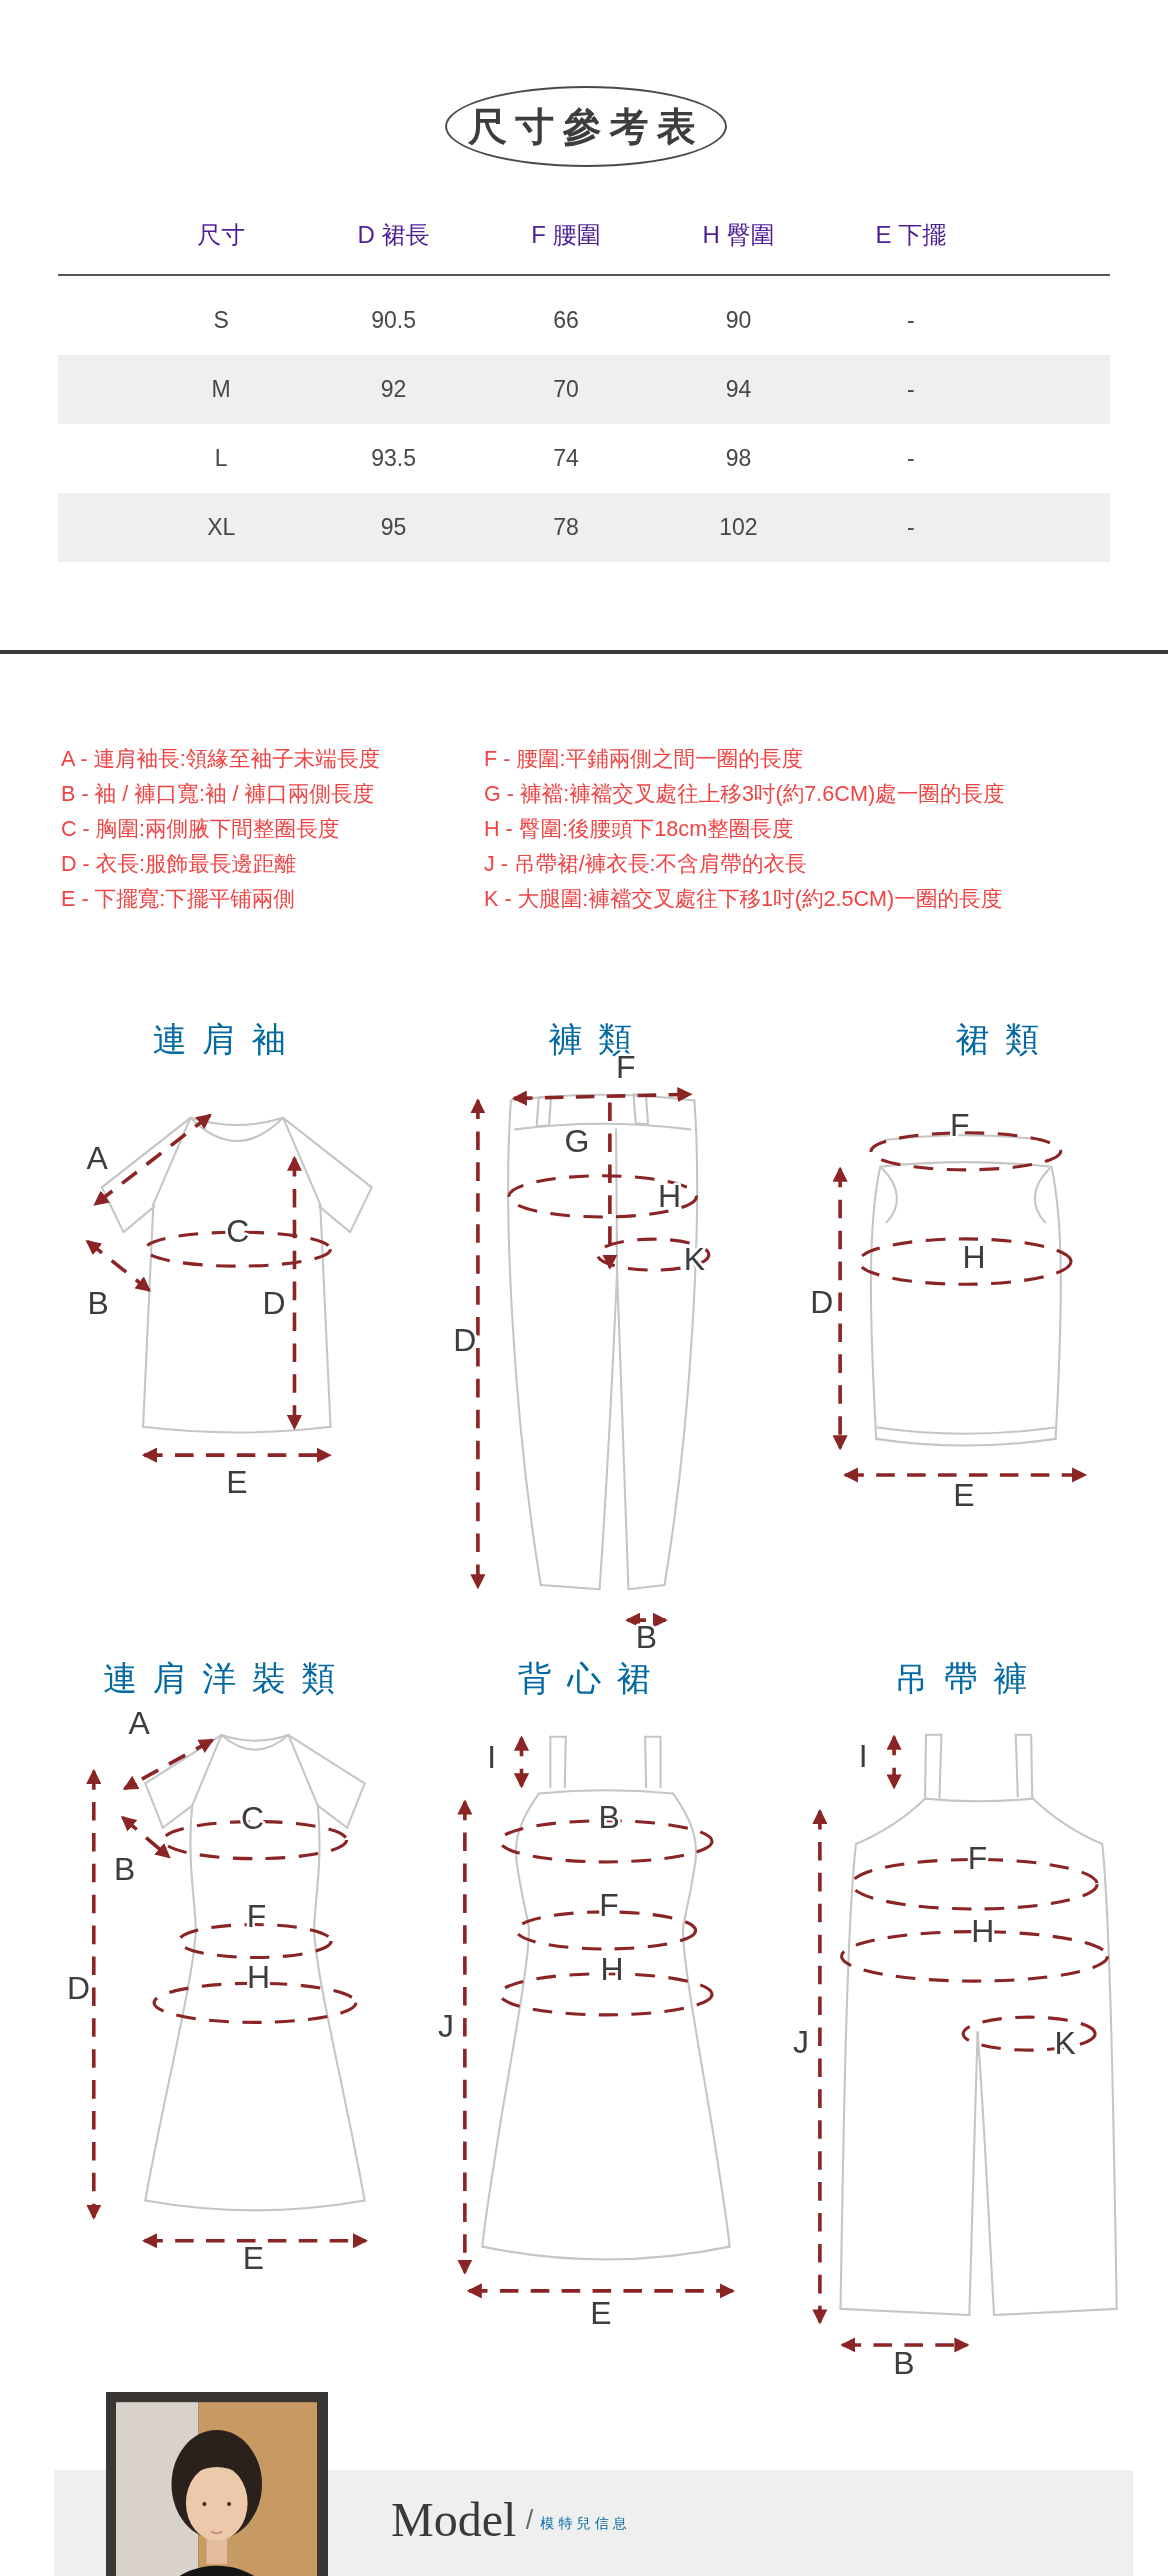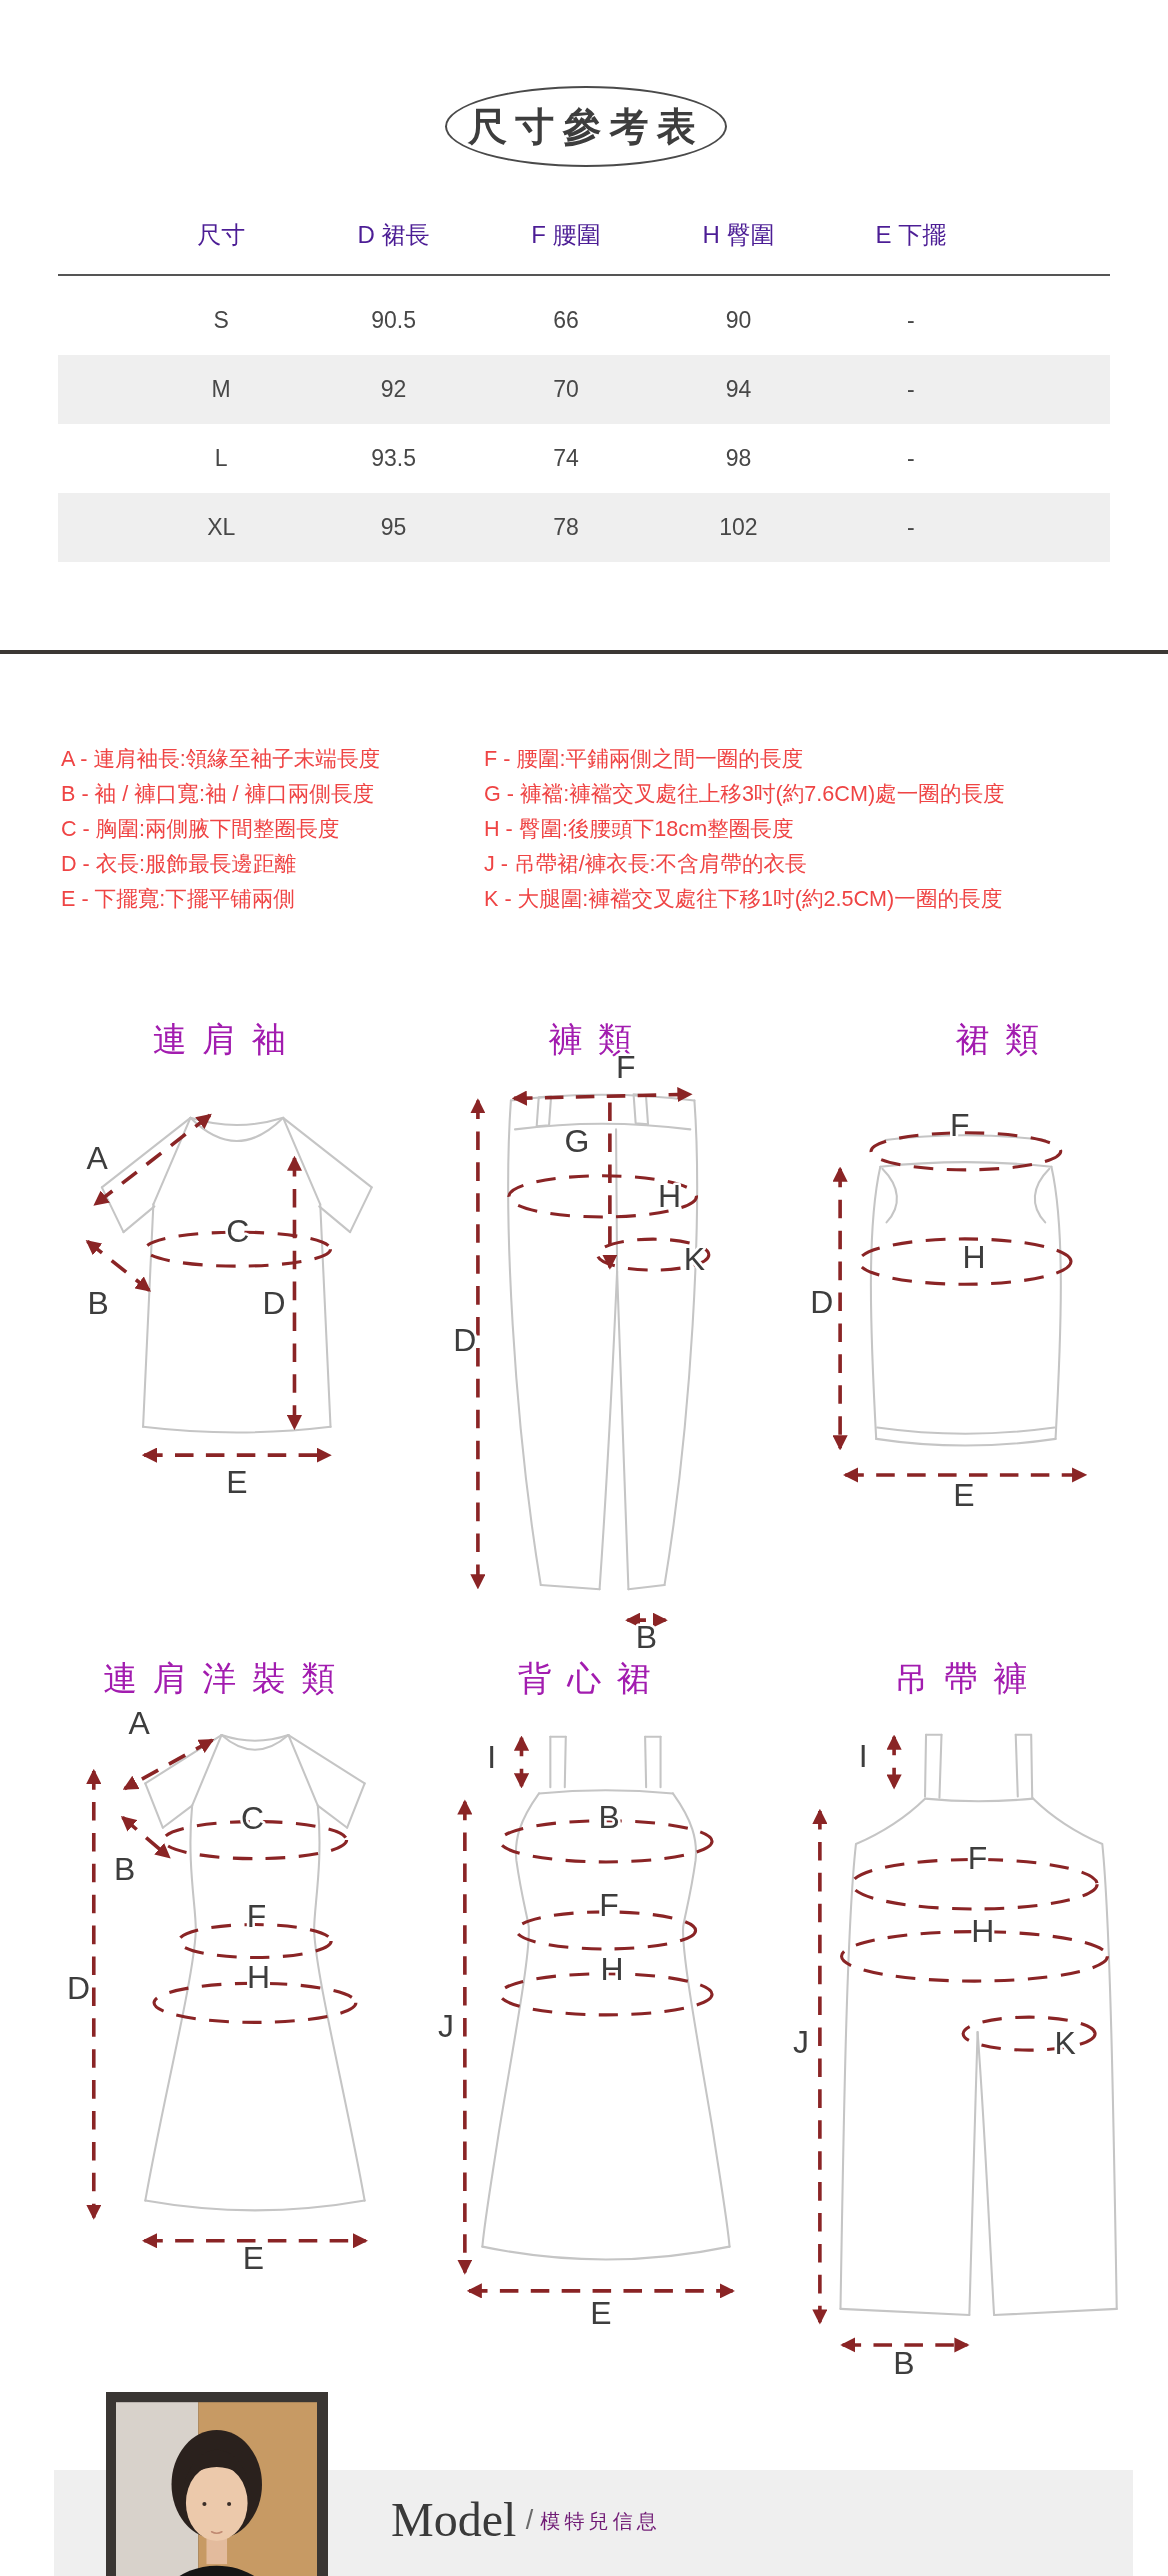--- a/index.html
+++ b/index.html
@@ -26,36 +26,36 @@
   .banner span{color:#ffffff;font-size:18.5px;letter-spacing:1px;}
   .separator{left:0;top:650px;width:1168px;height:3.6px;background:#3b3734;}
 
   
   .legend-col{font-size:21.6px;line-height:35px;color:#ef4444;white-space:nowrap;}
   .legend-left{left:61px;top:741px;}
   .legend-right{left:484px;top:741px;}
 
   
   .diag-title{height:41px;display:flex;align-items:center;justify-content:center;
-    font-size:34px;letter-spacing:15.5px;color:#a21caf;white-space:nowrap;}
+    font-size:34px;letter-spacing:15.5px;color:#0369a1;white-space:nowrap;}
 
   svg text.lbl{font-family:"Liberation Sans",sans-serif;font-size:62px;fill:#3d3d3d;
     stroke:#ffffff;stroke-width:10px;paint-order:stroke;stroke-linejoin:round;}
   svg .outline{fill:none;stroke:#c5c5c5;stroke-width:4;stroke-linecap:round;stroke-linejoin:round;}
   svg .dash{fill:none;stroke:#8a2425;stroke-width:7;stroke-dasharray:36 24;}
   svg .edash{fill:none;stroke:#8a2425;stroke-width:6;stroke-dasharray:38 26;}
 
   
   .model-panel{left:54px;top:2470px;width:1079px;height:221px;background:#efefef;}
   .photo-frame{left:106px;top:2392px;width:222px;height:297px;background:#3a3633;}
   .photo-inner{left:116px;top:2402px;width:201px;height:242px;}
   .model-heading{left:391px;top:2492px;white-space:nowrap;}
   .model-heading .en{font-family:"Liberation Serif",serif;font-size:48px;color:#3a3a3a;}
   .model-heading .sep{font-size:27px;color:#6a6a6a;margin:0 7.2px 0 9.3px;vertical-align:7.2px;}
-  .model-heading .zh{font-size:20px;letter-spacing:4.1px;color:#701a75;vertical-align:8.2px;}
+  .model-heading .zh{font-size:14px;letter-spacing:4.1px;color:#0369a1;vertical-align:8.2px;}
 </style>
 </head>
 <body>
 
 <div id="canvas">
 
   <div class="abs title-oval">
     <span>尺寸參考表</span>
   </div>
 

